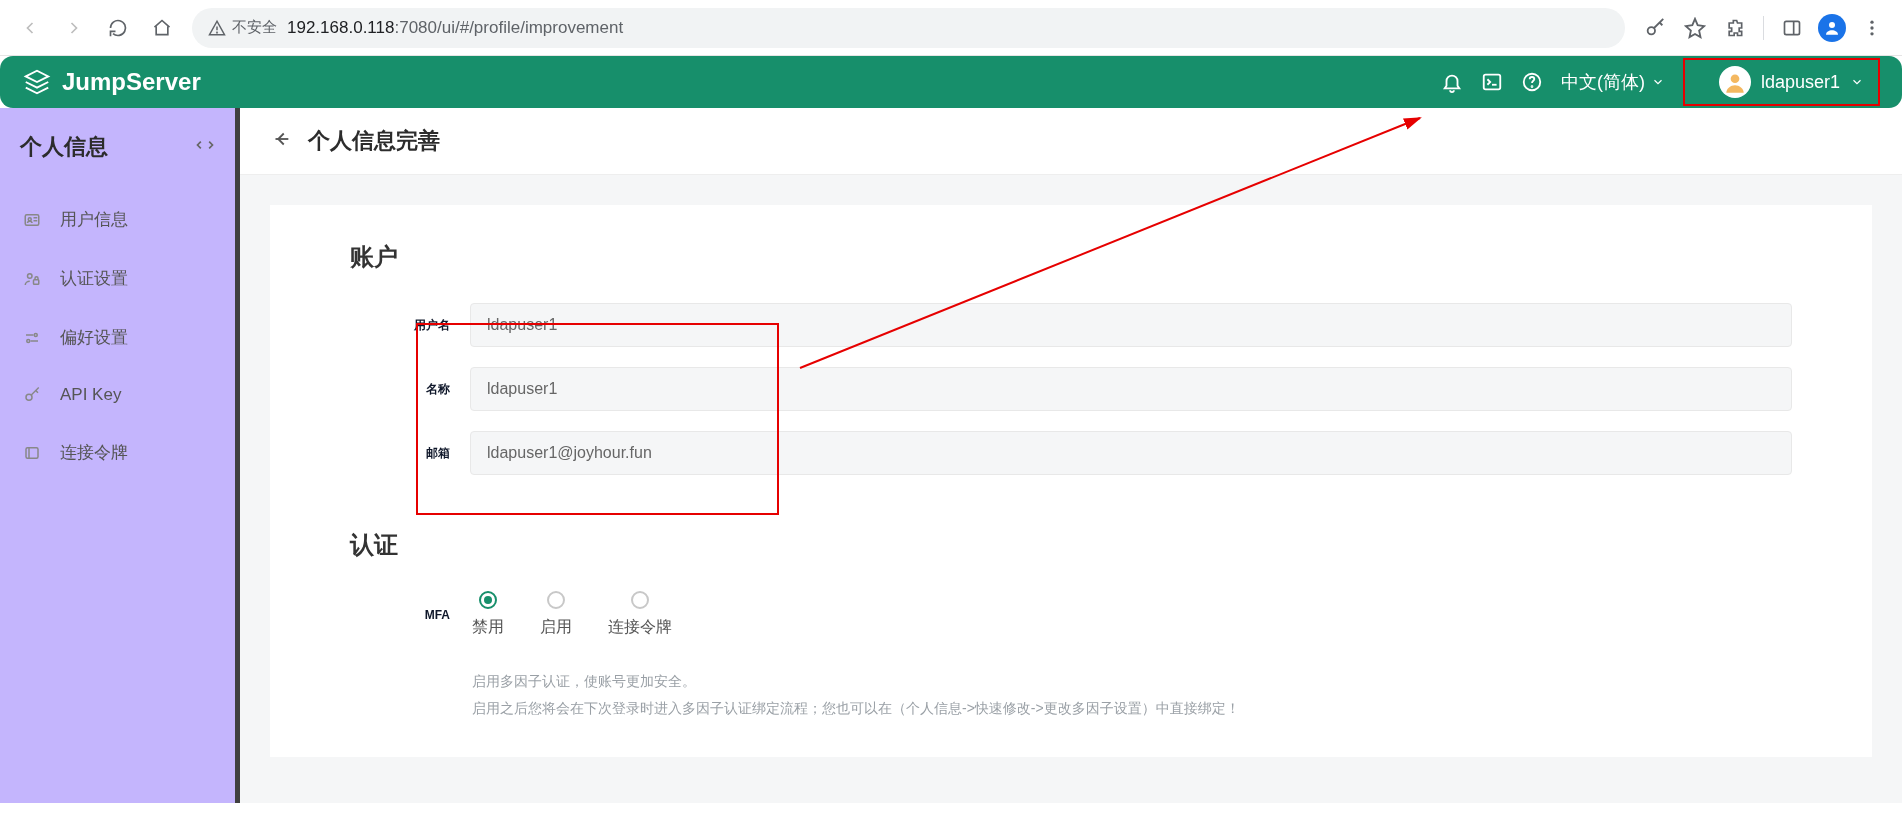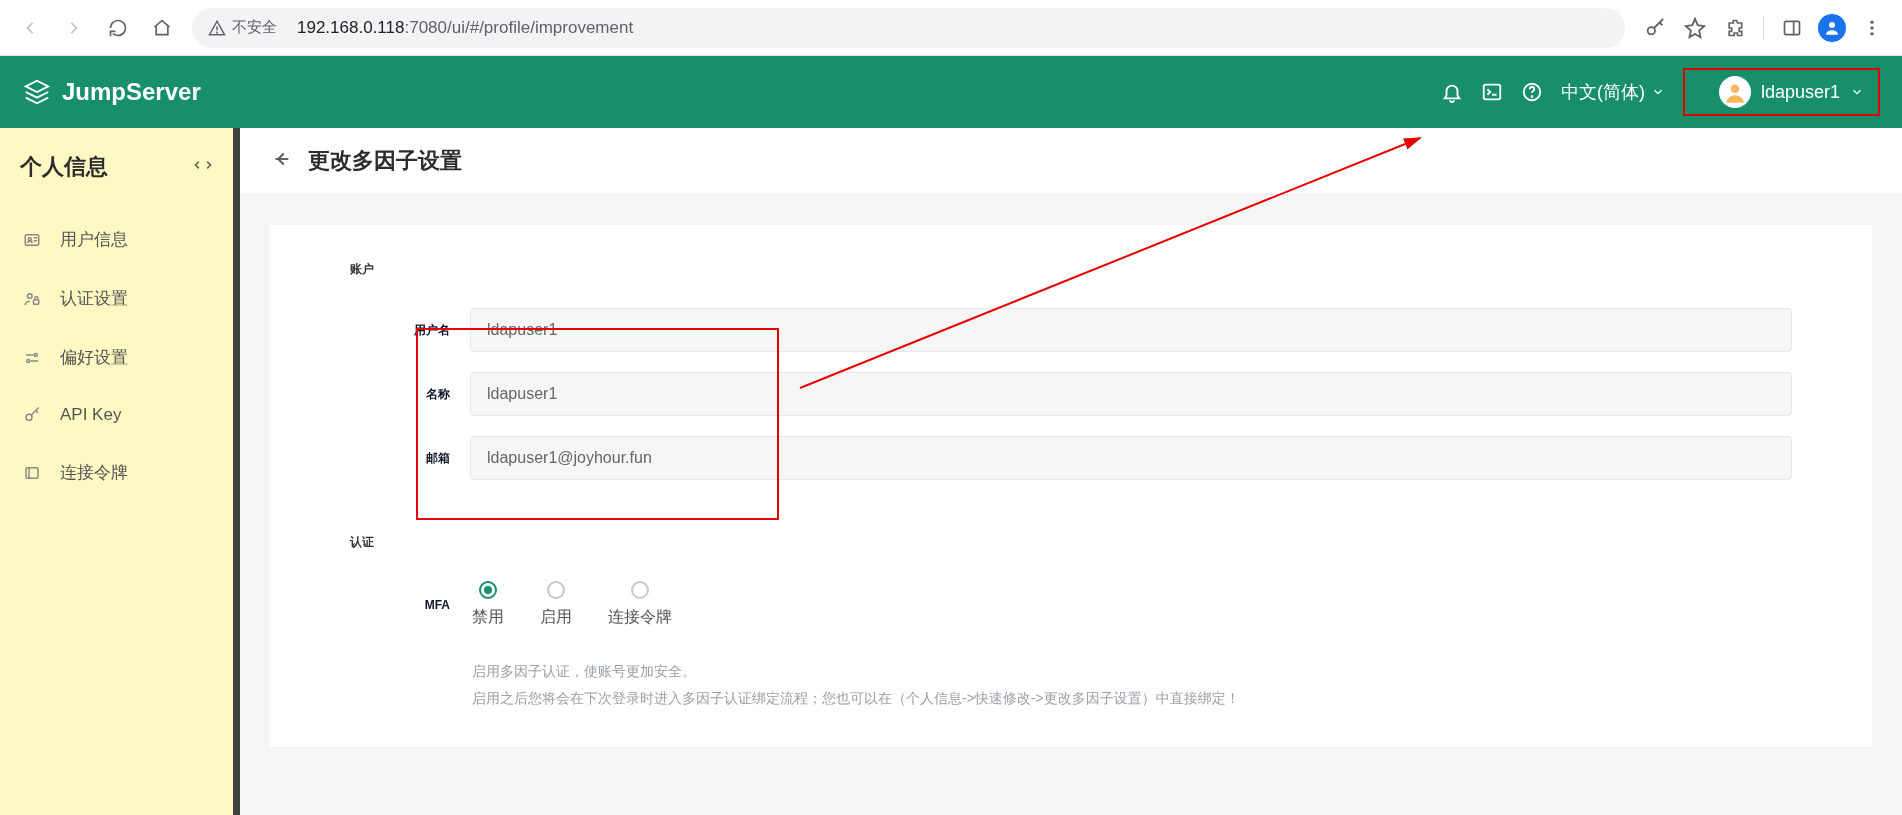--- a/index.html
+++ b/index.html
@@ -2,62 +2,62 @@
 <html><head>
   <meta charset="utf-8">
   <style>
     * { margin: 0; padding: 0; box-sizing: border-box; }
     body { font-family: -apple-system, BlinkMacSystemFont, "Segoe UI", "PingFang SC", "Microsoft YaHei", sans-serif; background: #fff; }
 
     
     .browser-bar { height: 56px; display: flex; align-items: center; padding: 0 12px; gap: 8px; border-bottom: 1px solid #e5e5e5; }
     .bb-btn { width: 36px; height: 36px; display: flex; align-items: center; justify-content: center; border-radius: 50%; color: #5f6368; cursor: pointer; }
     .bb-btn.disabled { color: #bdbdbd; cursor: default; }
-    .url-bar { flex: 1; height: 40px; background: #f1f3f4; border-radius: 20px; display: flex; align-items: center; padding: 0 16px; gap: 20px; margin: 0 4px; }
+    .url-bar { flex: 1; height: 40px; background: #f1f3f4; border-radius: 20px; display: flex; align-items: center; padding: 0 16px; gap: 10px; margin: 0 4px; }
     .url-bar .warn { color: #5f6368; display: flex; align-items: center; gap: 6px; font-size: 15px; }
     .url-text { color: #202124; font-size: 17px; }
     .url-text .host { color: #202124; }
     .url-text .path { color: #5f6368; }
     .bb-right { display: flex; align-items: center; gap: 4px; }
     .bb-sep { width: 1px; height: 24px; background: #dadce0; margin: 0 6px; }
     .avatar-circle-browser { width: 28px; height: 28px; border-radius: 50%; background: #1a73e8; display: flex; align-items: center; justify-content: center; }
     .avatar-circle-browser svg { fill: #fff; }
 
     
-    .app-header { height: 72px; background: #178f6b; display: flex; align-items: center; padding: 0 22px 0 22px; color: #fff; }
+    .app-header { height: 52px; background: #178f6b; display: flex; align-items: center; padding: 0 22px 0 22px; color: #fff; border-radius: 13px; }
     .logo { display: flex; align-items: center; gap: 10px; font-weight: 700; font-size: 24px; }
     .logo-mark { width: 30px; height: 30px; }
     .header-spacer { flex: 1; }
     .header-icons { display: flex; align-items: center; gap: 18px; }
     .hicon { color: #fff; display: flex; align-items: center; justify-content: center; cursor: pointer; }
     .lang-sel { display: flex; align-items: center; gap: 6px; font-size: 18px; cursor: pointer; }
     .user-chip { display: flex; align-items: center; gap: 10px; font-size: 18px; cursor: pointer; margin-left: 20px; padding: 4px 8px; }
     .user-avatar { width: 32px; height: 32px; border-radius: 50%; background: #fff; display: flex; align-items: center; justify-content: center; overflow: hidden; }
     .user-chip-wrap { position: relative; border: 2px solid #e60000; padding: 2px 6px; }
 
     
     .layout { display: flex; height: calc(100vh - 56px - 64px); }
 
     
-    .sidebar { width: 240px; background: #fef9c3; border-right: 7px solid #404040; padding-top: 10px; }
+    .sidebar { width: 240px; background: #c4b5fd; border-right: 5px solid #404040; padding-top: 10px; }
     .sidebar-head { display: flex; align-items: center; justify-content: space-between; padding: 14px 20px 28px 20px; }
     .sidebar-head .title { font-size: 22px; font-weight: 600; color: #2c2c2c; }
     .sidebar-head .swap { color: #666; cursor: pointer; }
     .snav { list-style: none; }
     .snav li { display: flex; align-items: center; gap: 18px; padding: 18px 22px; font-size: 17px; color: #555; cursor: pointer; }
     .snav li .sicon { width: 20px; height: 20px; color: #888; display: flex; align-items: center; justify-content: center; }
 
     
     .main { flex: 1; background: #f5f6f7; overflow: auto; position: relative; }
     .page-head { display: flex; align-items: center; gap: 16px; padding: 18px 30px; background: #fff; border-bottom: 1px solid #eee; }
     .page-head .back { color: #555; cursor: pointer; font-size: 20px; }
     .page-head .ptitle { font-size: 22px; font-weight: 600; color: #2c2c2c; }
 
     .panel { margin: 30px 30px 0 30px; background: #fff; padding: 36px 80px; }
-    .sect-title { font-size: 12px; font-weight: 600; color: #333; margin-bottom: 30px; }
+    .sect-title { font-size: 24px; font-weight: 600; color: #333; margin-bottom: 30px; }
     .frow { display: flex; align-items: center; margin-bottom: 20px; }
     .flabel { width: 100px; text-align: right; font-size: 12px; font-weight: 600; color: #0f172a; margin-right: 20px; }
     .finput { flex: 1; height: 44px; background: #f5f6f7; border: 1px solid #e8e8e8; border-radius: 4px; padding: 0 16px; font-size: 16px; color: #666; }
     .account-box { position: relative; }
     .red-box { position: absolute; border: 2px solid #e60000; pointer-events: none; left: 66px; top: 20px; width: 363px; height: 192px; }
 
     .radio-row { display: flex; align-items: center; gap: 36px; padding-left: 2px; }
     .radio-opt { display: flex; align-items: center; gap: 8px; font-size: 16px; color: #555; cursor: pointer; flex-direction: column; }
     .radio-ring { width: 18px; height: 18px; border-radius: 50%; border: 2px solid #c8c8c8; display: inline-block; position: relative; }
     .radio-opt.checked .radio-ring { border-color: #178f6b; }
@@ -274,21 +274,21 @@
 
   <main class="main">
     <div class="page-head">
       <span class="back">
         <svg width="22" height="22" viewBox="0 0 24 24" fill="none" stroke="currentColor" stroke-width="2">
             <path d="M15 6l-6 6 6 6"></path>
             <path d="M9 12h12" stroke-opacity="0"></path>
             <path d="M20 12H6"></path>
           </svg>
       </span>
-      <span class="ptitle">更改多因子设置</span>
+      <span class="ptitle">个人信息完善</span>
     </div>
 
     <div class="panel">
       <div class="sect-title">账户</div>
 
       <div class="account-box">
         <div class="frow">
           <div class="flabel">用户名</div>
           <input class="finput" value="ldapuser1" style="">
         </div>

